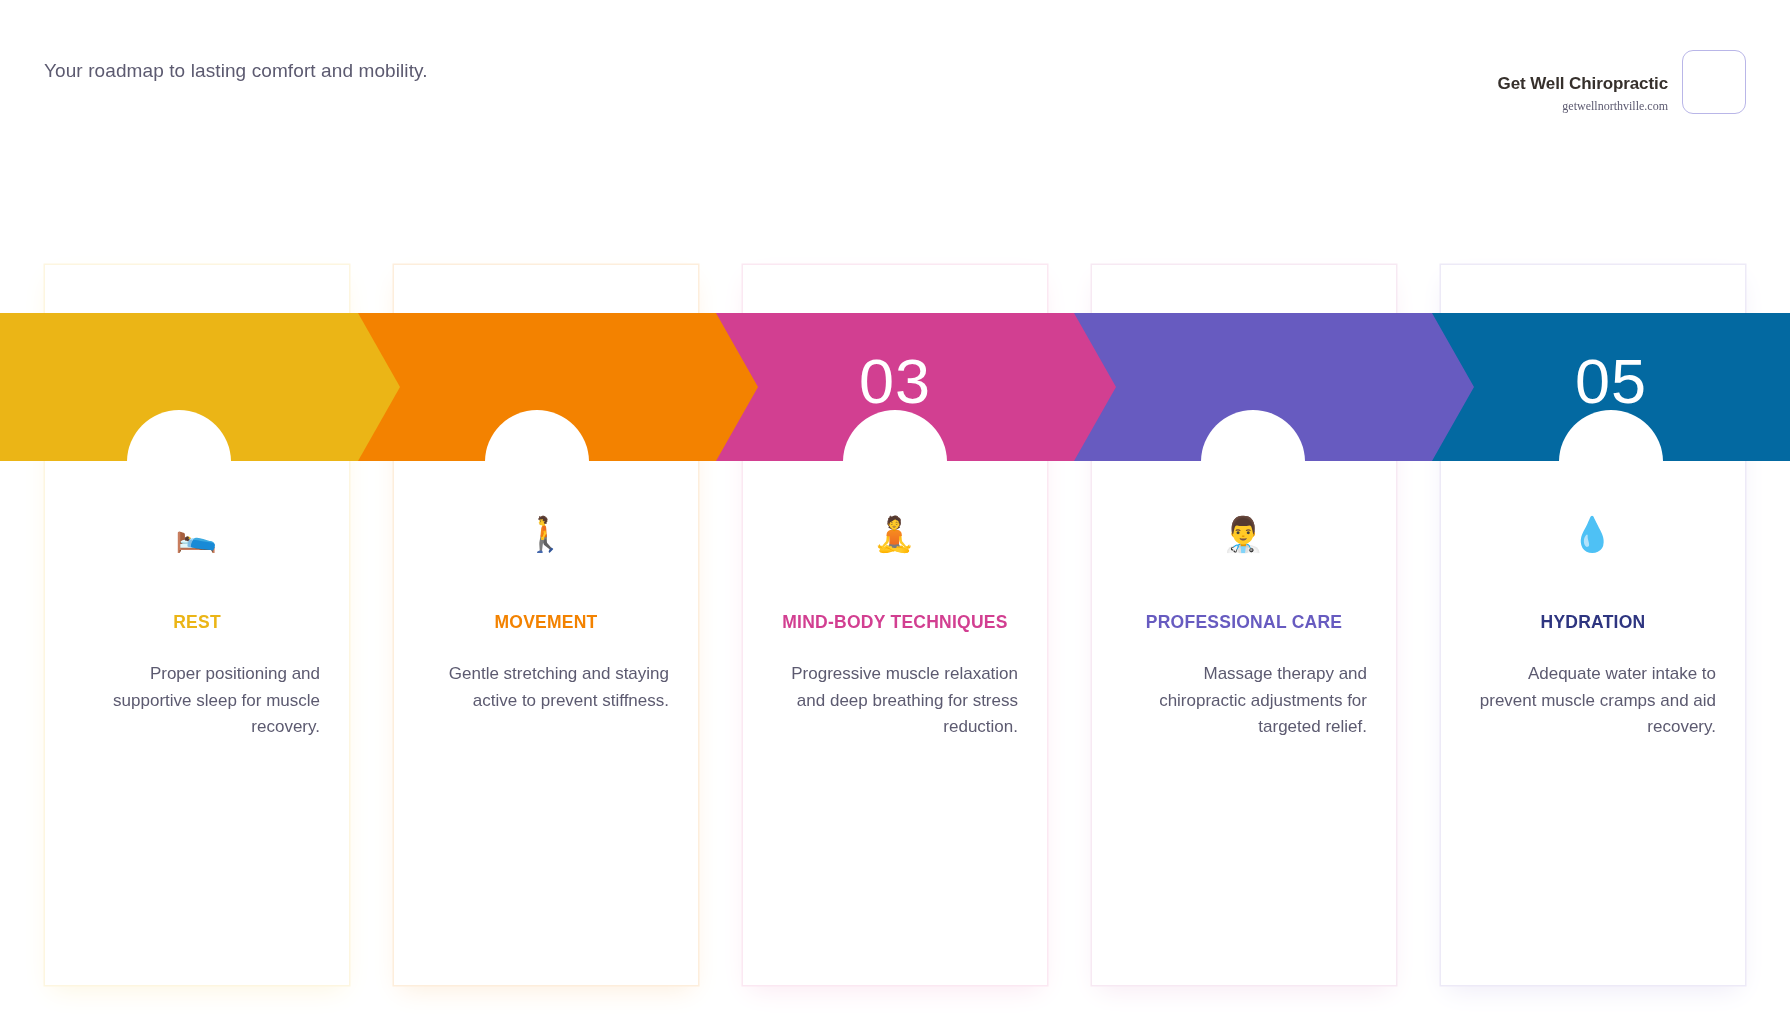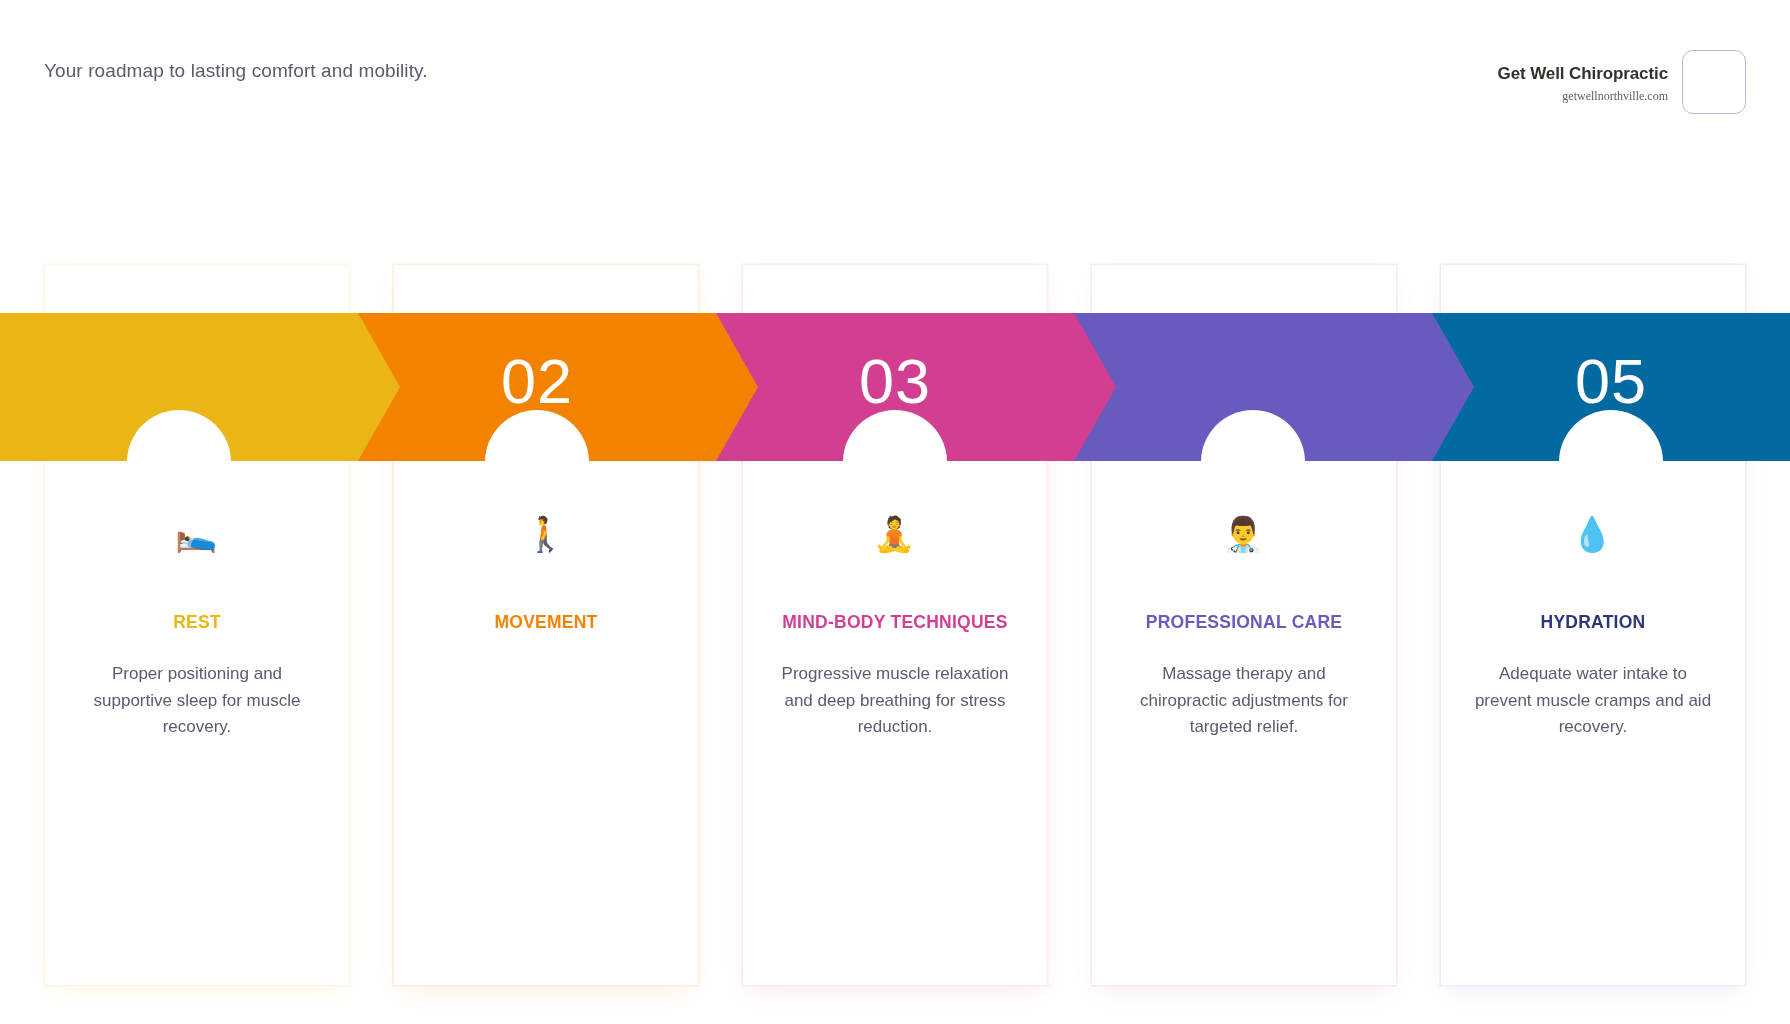--- a/index.html
+++ b/index.html
@@ -44,21 +44,21 @@
   .page-subtitle {
     margin-top: 22px;
     font-size: 19px;
     font-weight: 400;
     color: #5c5a70;
     letter-spacing: 0.1px;
   }
 
   .brand {
     display: flex;
-    align-items: center;
+    align-items: flex-end;
     gap: 14px;
     padding-top: 20px;
   }
 
   .brand-text { text-align: right; padding-top: 4px; }
 
   .brand-name {
     font-size: 17px;
     font-weight: bold;
     color: #36302c;
@@ -128,21 +128,21 @@
     letter-spacing: 0.25px;
     line-height: 1.5;
   }
 
   .card-desc {
     margin-top: 26px;
     font-size: 17px;
     font-weight: 400;
     line-height: 1.55;
     color: #5c5a70;
-    text-align: center;
+    text-align: right;
     width: 100%;
     padding: 0 5px;
   }
 
   
   .band-layer {
     position: absolute;
     top: 313px; left: 0;
     width: 1790px;
     height: 148px;
@@ -201,20 +201,21 @@
         <div class="card-body">
           <div class="card-emoji">🛌</div>
           <div class="card-title" style="color: rgb(235, 181, 22);">REST</div>
           <div class="card-desc">Proper positioning and supportive sleep for muscle recovery.</div>
         </div>
       </div>
       <div class="card" style="box-shadow: rgb(253, 238, 220) 0px 0px 0px 1.5px, rgb(253, 238, 220) 0px 10px 26px -6px;">
         <div class="card-body">
           <div class="card-emoji">🚶</div>
           <div class="card-title" style="color: rgb(243, 130, 0);">MOVEMENT</div>
+          <div class="card-desc">Gentle stretching and staying active to prevent stiffness.</div>
         </div>
       </div>
       <div class="card" style="box-shadow: rgb(251, 232, 242) 0px 0px 0px 1.5px, rgb(251, 232, 242) 0px 10px 26px -6px;">
         <div class="card-body">
           <div class="card-emoji">🧘</div>
           <div class="card-title" style="color: rgb(210, 63, 145);">MIND-BODY TECHNIQUES</div>
           <div class="card-desc">Progressive muscle relaxation and deep breathing for stress reduction.</div>
         </div>
       </div>
       <div class="card" style="box-shadow: rgb(247, 233, 243) 0px 0px 0px 1.5px, rgb(247, 233, 243) 0px 10px 26px -6px;">
@@ -231,21 +232,20 @@
           <div class="card-desc">Adequate water intake to prevent muscle cramps and aid recovery.</div>
         </div>
       </div>
     </div>
 
   <div class="band-layer" id="band-root">
       <div class="band" style="left: 0px; width: 400px; background: rgb(235, 181, 22); z-index: 5; clip-path: polygon(0px 0px, 358px 0px, 400px 50%, 358px 100%, 0px 100%);">
         <div class="notch" style="left: 127px;"></div>
       </div>
       <div class="band" style="left: 316px; width: 442px; background: rgb(243, 130, 0); z-index: 4; clip-path: polygon(0px 0px, 400px 0px, 442px 50%, 400px 100%, 0px 100%, 42px 50%);">
-        <div class="band-num" style="left: 42px; width: 358px; right: auto;">02</div>
         <div class="notch" style="left: 169px;"></div>
       </div>
       <div class="band" style="left: 674px; width: 442px; background: rgb(210, 63, 145); z-index: 3; clip-path: polygon(0px 0px, 400px 0px, 442px 50%, 400px 100%, 0px 100%, 42px 50%);">
         <div class="band-num" style="left: 42px; width: 358px; right: auto;">03</div>
         <div class="notch" style="left: 169px;"></div>
       </div>
       <div class="band" style="left: 1032px; width: 442px; background: rgb(103, 91, 192); z-index: 2; clip-path: polygon(0px 0px, 400px 0px, 442px 50%, 400px 100%, 0px 100%, 42px 50%);">
         <div class="notch" style="left: 169px;"></div>
       </div>
       <div class="band" style="left: 1390px; width: 400px; background: #0369a1; z-index: 1; clip-path: polygon(0px 0px, 400px 0px, 400px 100%, 0px 100%, 42px 50%);">

